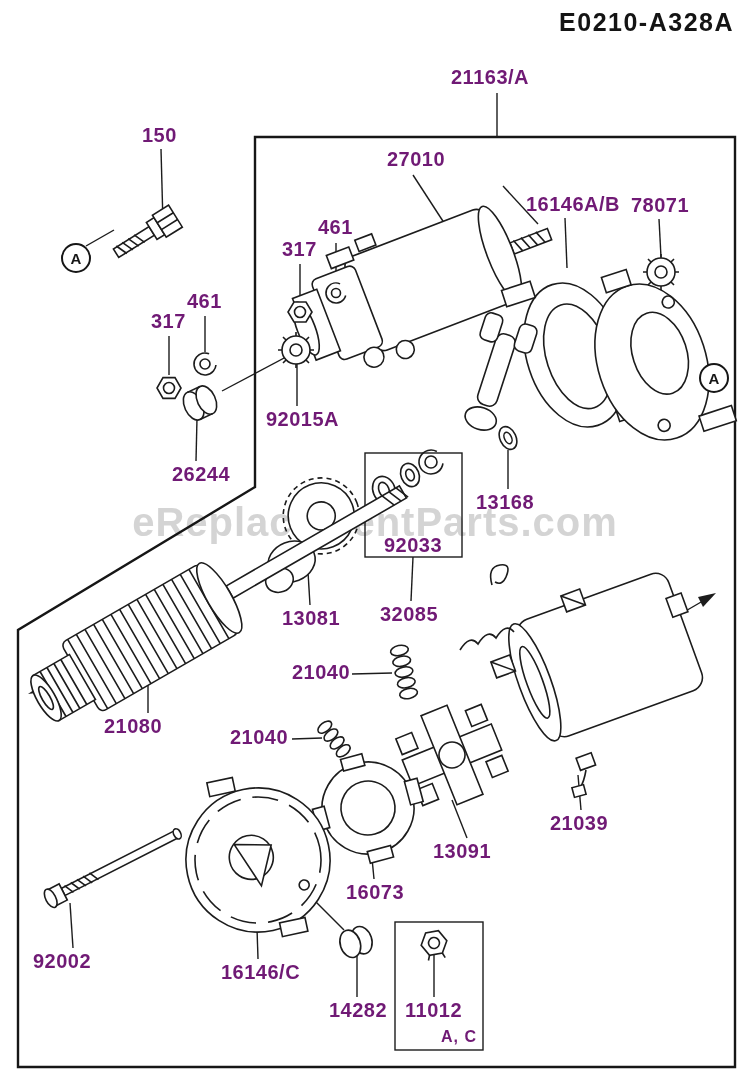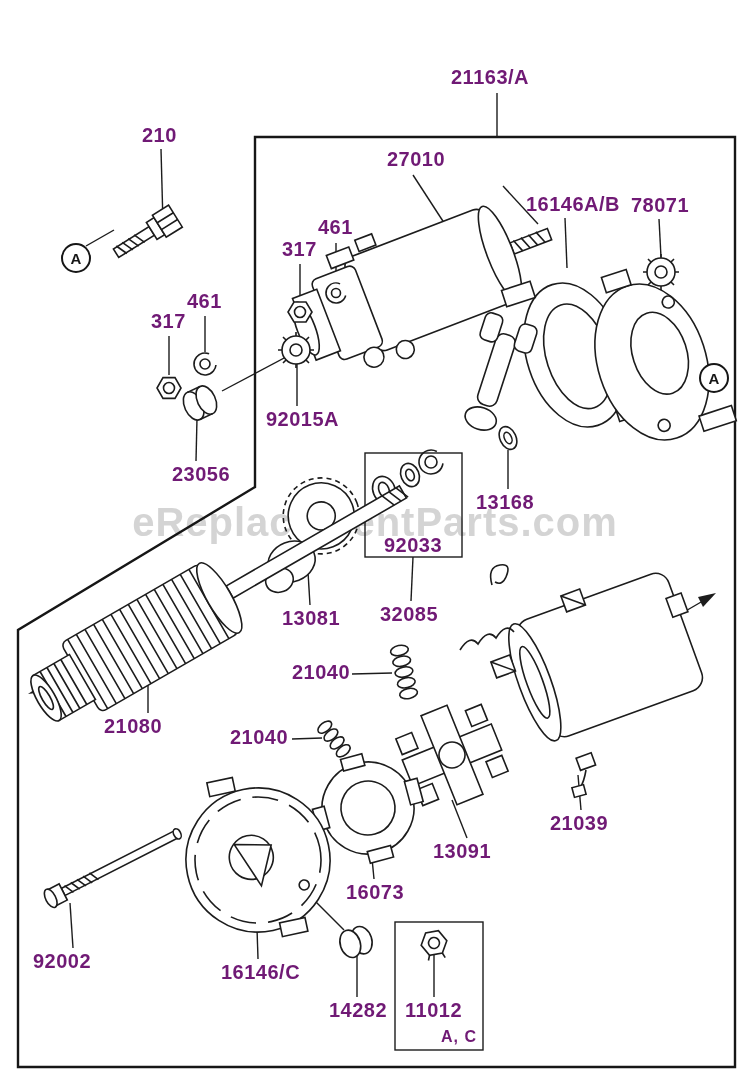--- a/index.html
+++ b/index.html
@@ -22,20 +22,21 @@
   .pt{stroke:#1c1c1c;stroke-width:1.6;fill:#ffffff;}
   .ptn{stroke:#1c1c1c;stroke-width:1.6;fill:none;}
   .frame{stroke:#161616;stroke-width:2.4;fill:none;}
   .grp{stroke:#1c1c1c;stroke-width:1.4;fill:none;}
 </style>
 </head>
 <body>
 
 <div id="page">
 
+  <div class="title">E0210-A328A</div>
   <div class="watermark">eReplacementParts.com</div>
 
   <svg class="art" width="750" height="1084" viewBox="0 0 750 1084">
 
     <polygon class="frame" points="255,137 735,137 735,1067 18,1067 18,630 255,487"></polygon>
 
     <rect class="grp" x="365" y="453" width="97" height="104"></rect>
     <rect class="grp" x="395" y="922" width="88" height="128"></rect>
 
     <g class="ln">
@@ -277,30 +278,30 @@
     </g>
 
     <g transform="translate(434,943) rotate(-10)">
       <polygon class="pt" points="13,0 6.5,11.3 -6.5,11.3 -13,0 -6.5,-11.3 6.5,-11.3"></polygon>
       <circle class="ptn" cx="0" cy="0" r="5.5"></circle>
       <path class="ptn" d="M-6.5,11.3 l-2,5 M6.5,11.3 l2,5"></path>
     </g>
   </svg>
 
   <div class="lbl" style="left:451px;top:66px">21163/A</div>
-  <div class="lbl" style="left:142px;top:124px">210</div>
+  <div class="lbl" style="left:142px;top:124px">150</div>
   <div class="lbl" style="left:387px;top:148px">27010</div>
   <div class="lbl" style="left:318px;top:216px">461</div>
   <div class="lbl" style="left:282px;top:238px">317</div>
   <div class="lbl" style="left:526px;top:193px">16146A/B</div>
   <div class="lbl" style="left:631px;top:194px">78071</div>
   <div class="lbl" style="left:187px;top:290px">461</div>
   <div class="lbl" style="left:151px;top:310px">317</div>
   <div class="lbl" style="left:266px;top:408px">92015A</div>
-  <div class="lbl" style="left:172px;top:463px">23056</div>
+  <div class="lbl" style="left:172px;top:463px">26244</div>
   <div class="lbl" style="left:476px;top:491px">13168</div>
   <div class="lbl" style="left:384px;top:534px">92033</div>
   <div class="lbl" style="left:282px;top:607px">13081</div>
   <div class="lbl" style="left:380px;top:603px">32085</div>
   <div class="lbl" style="left:292px;top:661px">21040</div>
   <div class="lbl" style="left:230px;top:726px">21040</div>
   <div class="lbl" style="left:104px;top:715px">21080</div>
   <div class="lbl" style="left:433px;top:840px">13091</div>
   <div class="lbl" style="left:550px;top:812px">21039</div>
   <div class="lbl" style="left:346px;top:881px">16073</div>

